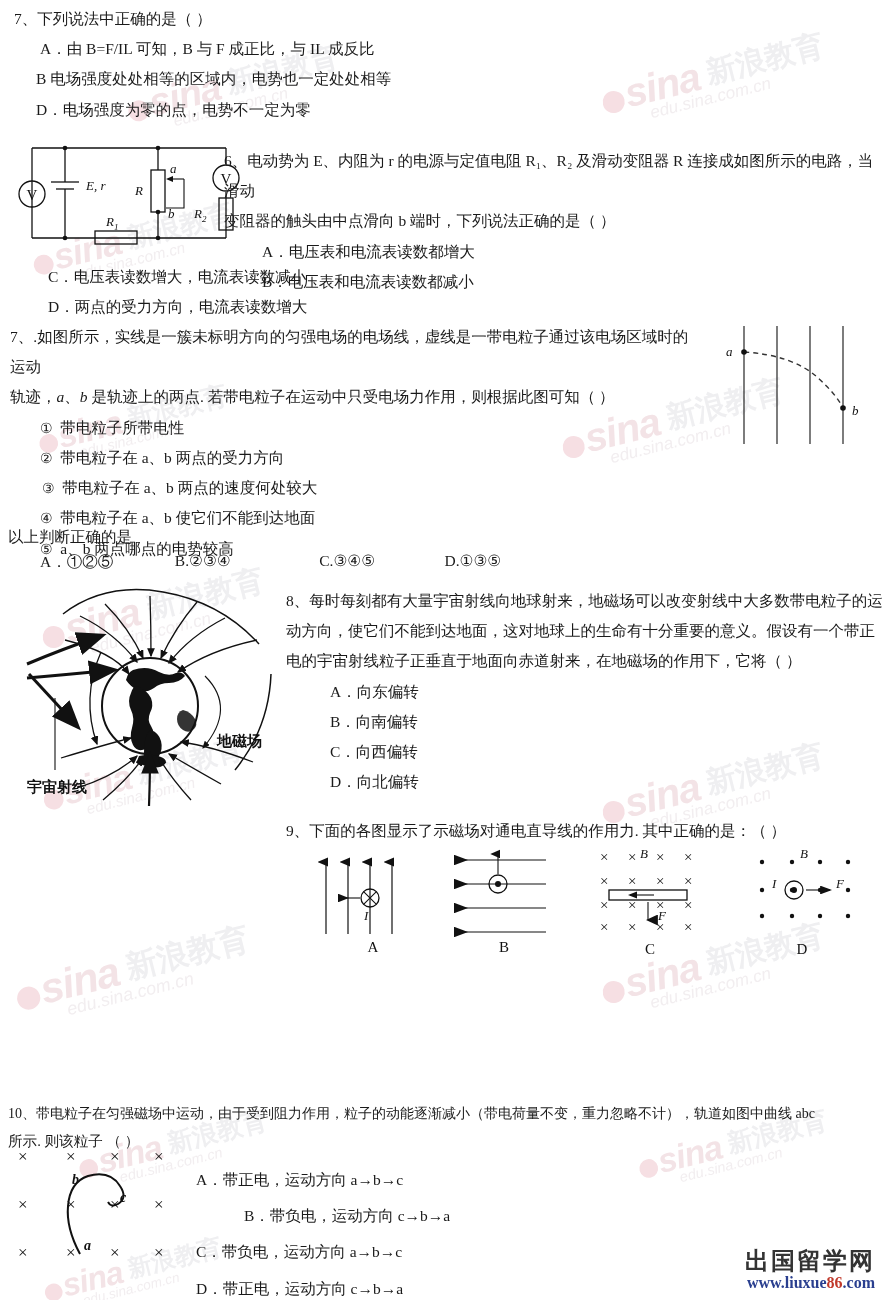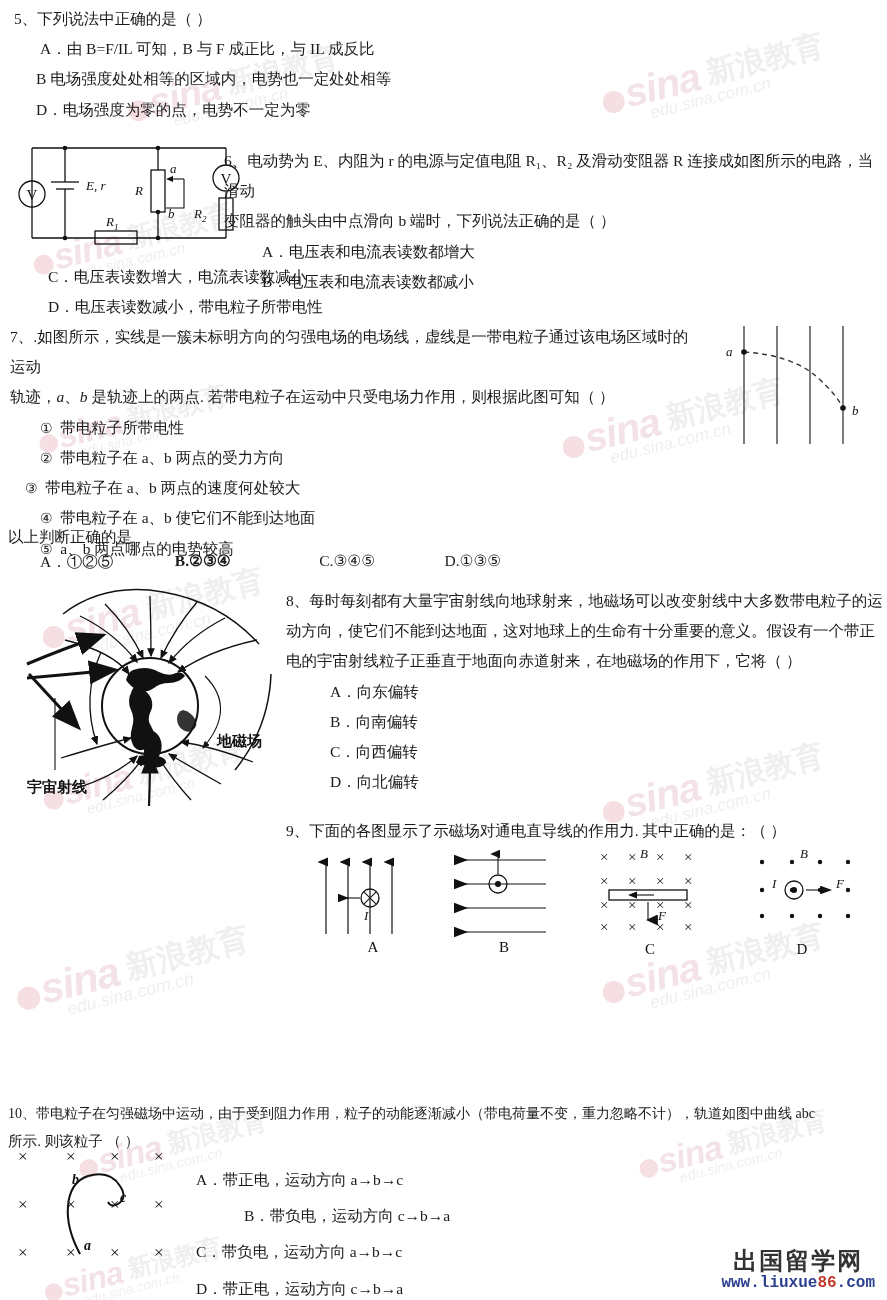--- a/index.html
+++ b/index.html
@@ -39,21 +39,21 @@
     display:inline-block; vertical-align:middle; margin-left:8px;
   }
   .wm .wm-url {
     font-family:"Liberation Sans", sans-serif;
     color:#f2eef0; font-size:17px; font-style:italic;
     display:block; margin-left:44px; margin-top:-8px;
   }
 
   .liuxue {
     position:absolute; right:12px; bottom:8px; text-align:center;
-    font-family:Liberation Mono, monospace;
+    font-family:Liberation Serif, serif;
   }
   .liuxue .lx-cn { font-size:24px; color:#333; letter-spacing:2px; font-weight:bold;}
   .liuxue .lx-url { font-size:16px; color:#2a3f8f; font-weight:bold; letter-spacing:0px; margin-top:-3px;text-align:right;}
   .liuxue .lx-url .num { color:#c0392b; }
 
   
   .q { position:absolute; line-height:1.95; font-size:15.5px; }
   .stem { font-size:15.5px; }
   .opt { font-size:15.5px; }
   .it { font-family:"Liberation Serif", serif; font-style:italic; }
@@ -121,21 +121,21 @@
   <div class="wm" style="left:620px; top:1120px; transform:rotate(-14deg) scale(0.85);">
     <span class="wm-eye"></span><span class="wm-sina">sina</span><span class="wm-cn">新浪教育</span>
     <span class="wm-url">edu.sina.com.cn</span>
   </div>
   <div class="wm" style="left:20px; top:1245px; transform:rotate(-14deg) scale(0.8);">
     <span class="wm-eye"></span><span class="wm-sina">sina</span><span class="wm-cn">新浪教育</span>
     <span class="wm-url">edu.sina.com.cn</span>
   </div>
 
   <div class="q" style="left:14px; top:4px; width:600px;">
-    <div class="stem">5、下列说法中正确的是（        ）</div>
+    <div class="stem">7、下列说法中正确的是（        ）</div>
     <div class="opt" style="margin-left:26px;">
       <span>A．由 B=F/IL 可知，B 与 F 成正比，与 IL 成反比</span>
     </div>
     <div class="opt" style="margin-left:22px;">B 电场强度处处相等的区域内，电势也一定处处相等</div>
     <div class="opt" style="margin-left:22px;">D．电场强度为零的点，电势不一定为零</div>
   </div>
 
   <div class="fig" style="left:18px; top:142px;">
     <svg width="230" height="112" viewBox="0 0 230 112">
 
@@ -182,35 +182,35 @@
   </div>
 
   <div class="q" style="left:224px; top:146px; width:655px;">
     <div class="stem">6、电动势为 E、内阻为 r 的电源与定值电阻 R₁、R₂ 及滑动变阻器 R 连接成如图所示的电路，当滑动</div>
     <div class="stem">变阻器的触头由中点滑向 b 端时，下列说法正确的是（        ）</div>
     <div class="opt" style="margin-left:38px;">A．电压表和电流表读数都增大</div>
     <div class="opt" style="margin-left:38px;">B．电压表和电流表读数都减小</div>
   </div>
   <div class="q" style="left:48px; top:262px; width:600px;">
     <div class="opt">C．电压表读数增大，电流表读数减小</div>
-    <div class="opt">D．电压表读数减小，带电粒子所带电性</div>
+    <div class="opt">D．两点的受力方向，电流表读数增大</div>
   </div>
 
   <div class="q" style="left:10px; top:322px; width:690px;">
     <div class="stem">7、.如图所示，实线是一簇未标明方向的匀强电场的电场线，虚线是一带电粒子通过该电场区域时的运动</div>
     <div class="stem">
       <span>轨迹，</span><span class="it">a</span><span>、</span><span class="it">b</span><span> 是轨迹上的两点. 若带电粒子在运动中只受电场力作用，则根据此图可知（        ）</span>
     </div>
     <div class="opt" style="margin-left:30px;">
       <span class="circ">①</span>&nbsp;&nbsp;<span>带电粒子所带电性</span>
     </div>
     <div class="opt" style="margin-left:30px;">
       <span class="circ">②</span>&nbsp;&nbsp;<span>带电粒子在 a、b 两点的受力方向</span>
     </div>
-    <div class="opt" style="margin-left:15px;">
+    <div class="opt" style="margin-left:32px;">
       <span class="circ">③</span>&nbsp;&nbsp;<span>带电粒子在 a、b 两点的速度何处较大</span>
     </div>
     <div class="opt" style="margin-left:30px;">
       <span class="circ">④</span>&nbsp;&nbsp;<span>带电粒子在 a、b 使它们不能到达地面</span>
     </div>
     <div class="opt" style="margin-left:30px;">
       <span class="circ">⑤</span>&nbsp;&nbsp;<span>a、b 两点哪点的电势较高</span>
     </div>
   </div>
 
@@ -224,21 +224,21 @@
       <circle cx="32" cy="30" r="2.8" fill="#111"></circle>
       <circle cx="131" cy="86" r="2.8" fill="#111"></circle>
       <text class="lbl" x="14" y="34">a</text>
       <text class="lbl" x="140" y="93">b</text>
     </svg>
   </div>
 
   <div class="q" style="left:8px; top:522px; font-size:15.5px;">以上判断正确的是</div>
   <div style="position:absolute; left:40px; top:552px; width:520px; display:flex; font-size:15.5px;">
     <div style="width:140px;">A．①②⑤</div>
-    <div style="width:150px;font-weight:bold;">B.②③④</div>
+    <div style="width:150px;">B.②③④</div>
     <div style="width:130px;">C.③④⑤</div>
     <div style="width:120px;">D.①③⑤</div>
   </div>
 
   <div class="fig" style="left:25px; top:578px;">
     <svg width="270" height="230" viewBox="0 0 270 230">
       <defs>
         <marker id="ah" markerWidth="8" markerHeight="8" refX="6" refY="3" orient="auto">
           <path d="M0,0 L7,3 L0,6 z" fill="#111"></path>
         </marker>

